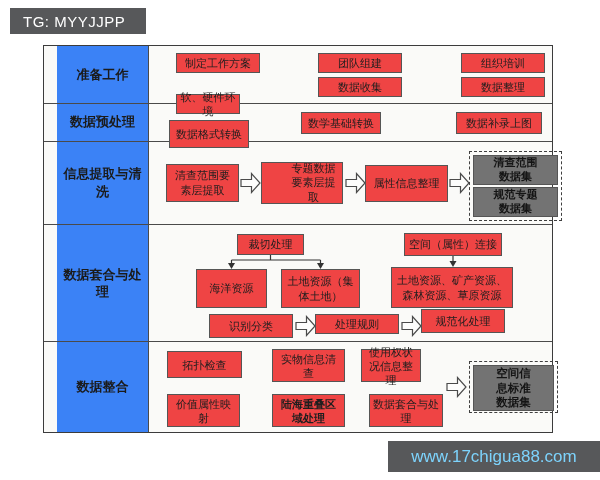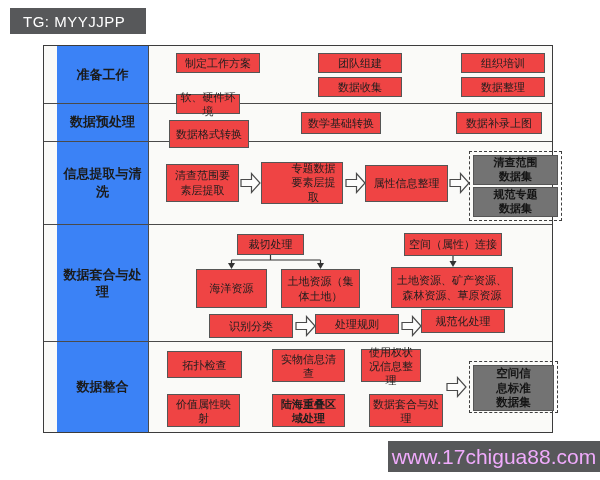--- a/index.html
+++ b/index.html
@@ -8,21 +8,21 @@
     background:#ffffff;font-family:"Liberation Sans",sans-serif;
   }
   .badge{
     position:absolute;left:10px;top:8px;width:136px;height:26px;
     background:#57585a;color:#ffffff;font-size:15px;
     display:flex;align-items:center;padding-left:13px;box-sizing:border-box;
     letter-spacing:0.5px;
   }
   .footer-bar{
     position:absolute;left:388px;top:441px;width:212px;height:31px;
-    background:#57585a;color:#f0abfc;font-size:21px;
+    background:#57585a;color:#7dd3fc;font-size:17px;
     display:flex;align-items:center;justify-content:center;
   }
   .flow-table{
     position:absolute;left:43px;top:45px;width:510px;height:388px;
     border:1.5px solid #3c3c3c;box-sizing:border-box;
     display:flex;flex-direction:column;background:#fafaf8;
   }
   .trow{display:flex;border-bottom:1.2px solid #4a4a4a;box-sizing:border-box;}
   .trow:last-child{border-bottom:none;}
   .stage{

